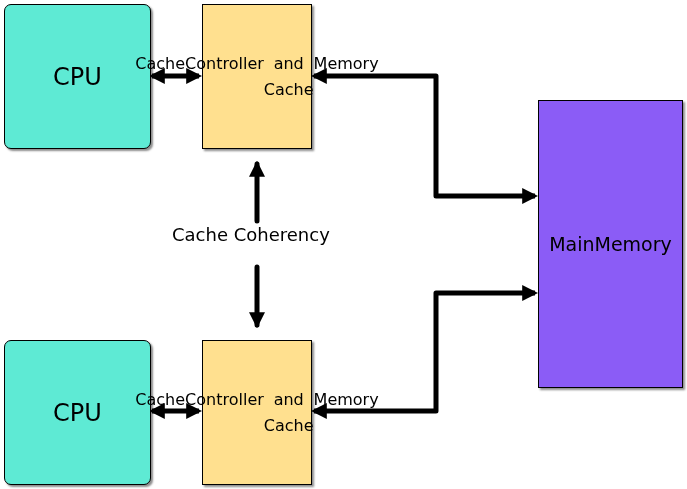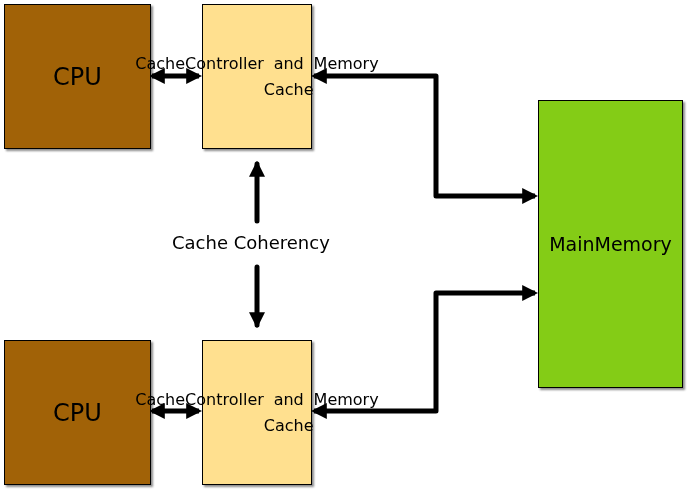--- a/index.html
+++ b/index.html
@@ -1,23 +1,23 @@
 <!DOCTYPE html>
 <html><head>
   <meta charset="utf-8">
   <style>
     html, body { margin: 0; padding: 0; background: #ffffff; }
     body { width: 687px; height: 489px; position: relative; overflow: hidden;
            font-family: "DejaVu Sans", sans-serif; color: #000; }
     .box { position: absolute; box-sizing: border-box; border: 1px solid #000;
            display: flex; align-items: center; justify-content: center; text-align: center;
            box-shadow: 2px 2px 2px rgba(0,0,0,0.45); }
-    .cpu { background: #a16207; font-size: 24px; }
+    .cpu { background: #5eead4; font-size: 24px; border-radius: 7px; }
     .cache { background: #ffe08f; font-size: 16px; line-height: 25.5px; }
-    .mem { background: #84cc16; font-size: 19px; line-height: 29px; }
+    .mem { background: #8b5cf6; font-size: 19px; line-height: 29px; }
     .label { position: absolute; font-size: 18px; white-space: nowrap; }
     svg { position: absolute; left: 0; top: 0; }
     .lbl-lines { display: flex; flex-direction: row; }
   </style>
 </head>
 <body>
 
 <svg width="687" height="489">
   <defs>
     <marker id="ah" viewBox="0 0 10 10" refX="8" refY="5" markerWidth="3.2" markerHeight="3.2" orient="auto-start-reverse">
@@ -64,13 +64,13 @@
   </div>
 </div>
 
 <div class="box mem" style="left:538px; top:100px; width:145px; height:288px;">
   <div class="lbl-lines">
     <span>Main</span>
     <span>Memory</span>
   </div>
 </div>
 
-<div class="label" style="left:172px; top:232px;">Cache Coherency</div>
+<div class="label" style="left:172px; top:224px;">Cache Coherency</div>
 
 </body></html>

